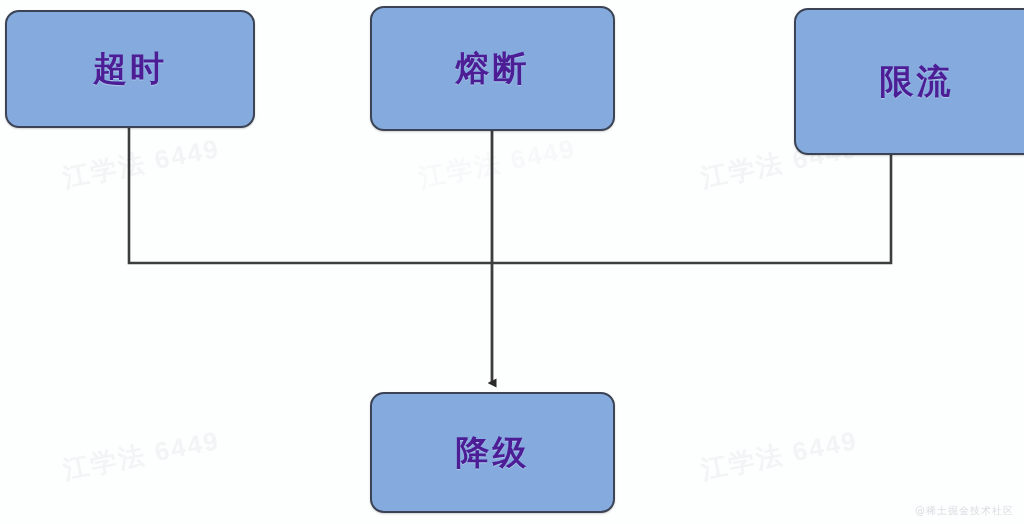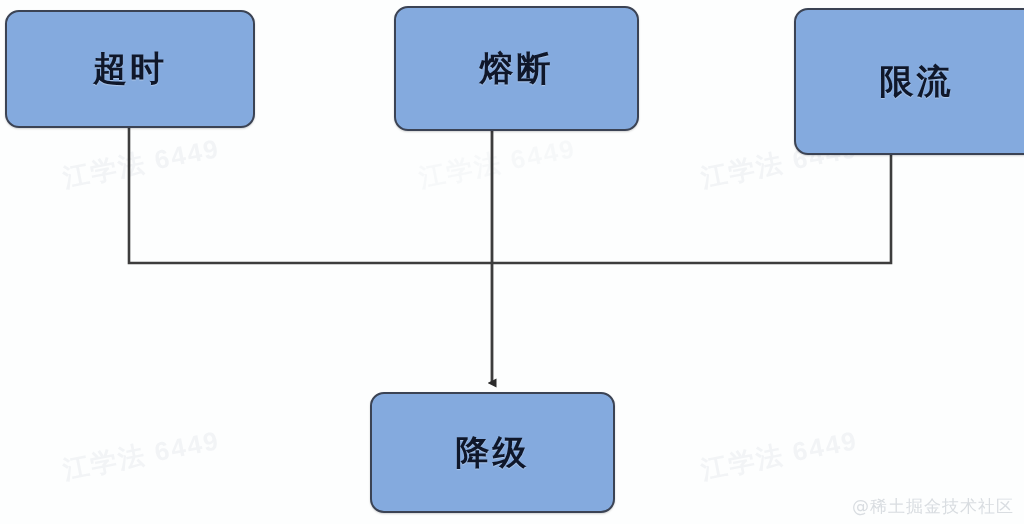--- a/index.html
+++ b/index.html
@@ -60,38 +60,38 @@
     border-radius: 14px;
     display: flex;
     align-items: center;
     justify-content: center;
     box-shadow: 0 1px 2px rgba(0,0,0,0.18);
   }
   .node-label {
     font-family: "DejaVu Sans", "Liberation Sans", sans-serif;
     font-size: 34px;
     font-weight: 700;
-    color: #0f172a;
+    color: #4c1d95;
     letter-spacing: 3px;
     text-shadow: 0 1px 1px rgba(255,255,255,0.35);
     user-select: none;
   }
 
   #node-timeout   { left: 5px;   top: 10px;  width: 250px; height: 118px; }
-  #node-breaker   { left: 370px; top: 6px;   width: 245px; height: 125px; margin-left: 24px; }
+  #node-breaker   { left: 370px; top: 6px;   width: 245px; height: 125px; }
   #node-ratelimit { left: 794px; top: 8px;   width: 245px; height: 147px; }
   #node-degrade   { left: 370px; top: 392px; width: 245px; height: 121px; text-align: right; }
 
   .credit {
     position: absolute;
     right: 10px;
     bottom: 6px;
     z-index: 4;
     color: #d9dde1;
-    font-size: 17px;
+    font-size: 10px;
     font-family: "DejaVu Sans", "Liberation Sans", sans-serif;
     letter-spacing: 1px;
     user-select: none;
   }
 </style>
 </head>
 <body>
 
 <div id="canvas">
 

